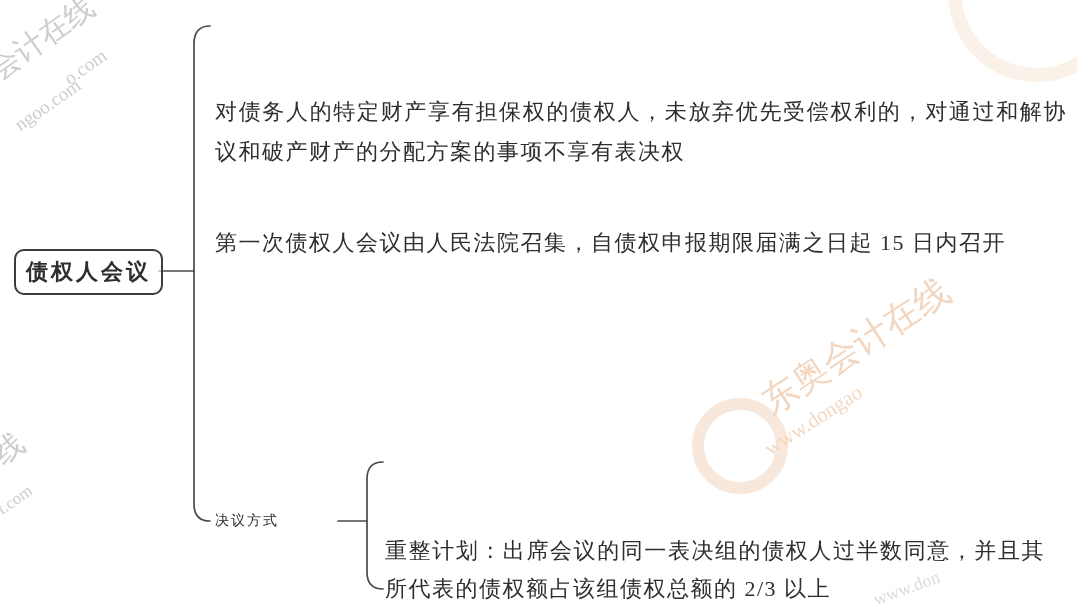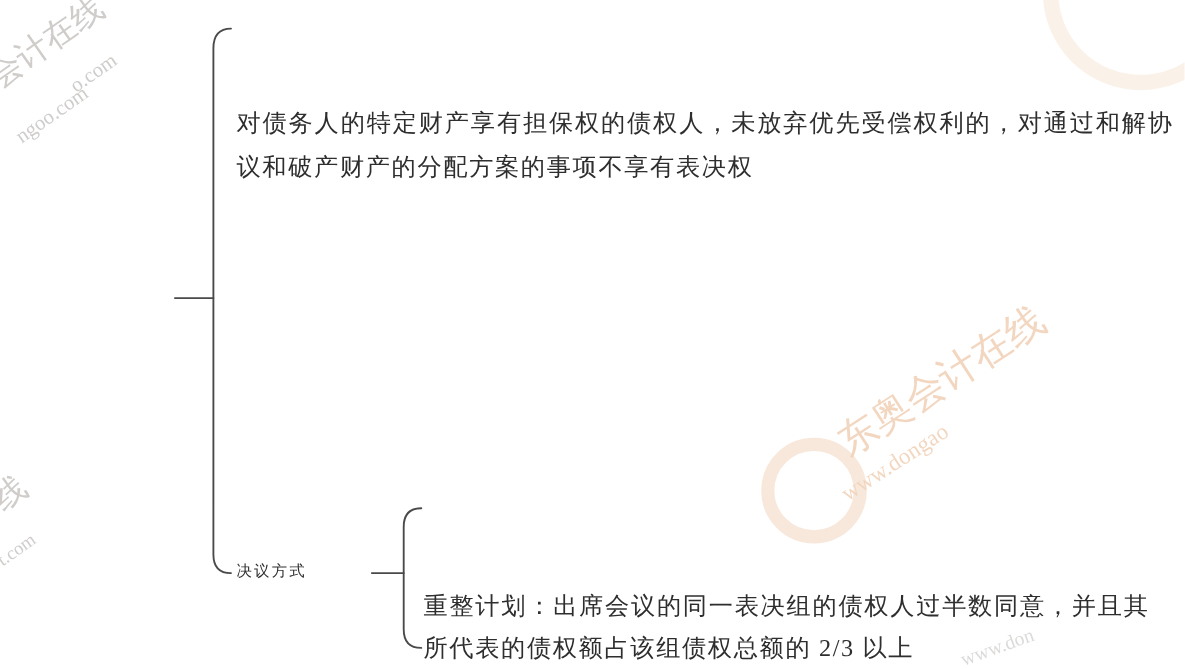--- a/index.html
+++ b/index.html
@@ -53,19 +53,23 @@
   <div class="wm wm-ring" style="left:692px;top:398px;width:72px;height:72px;border-width:12px;border-color:#f3d6bd;opacity:.55;"></div>
   <div class="wm wm-ring" style="left:948px;top:-96px;width:150px;height:150px;border-width:14px;border-color:#f3dcc6;opacity:.4;"></div>
 
   <svg class="connectors" width="1077" height="608" viewBox="0 0 1077 608" fill="none">
     <path d="M 159 271 L 194 271" stroke="#4a4a4a" stroke-width="1.7" stroke-linecap="round"></path>
     <path d="M 210 26 Q 194 26 194 44 L 194 504 Q 194 521 210 521" stroke="#4a4a4a" stroke-width="1.7" fill="none" stroke-linecap="round"></path>
     <path d="M 338 521 L 367 521" stroke="#4a4a4a" stroke-width="1.7" stroke-linecap="round"></path>
     <path d="M 383 462 Q 367 462 367 479 L 367 572 Q 367 589 383 589" stroke="#4a4a4a" stroke-width="1.7" fill="none" stroke-linecap="round"></path>
   </svg>
 
+  <div class="root-box">
+    <span>债权人会议</span>
+  </div>
 
   <div class="branch b2">对债务人的特定财产享有担保权的债权人，未放弃优先受偿权利的，对通过和解协议和破产财产的分配方案的事项不享有表决权</div>
+  <div class="branch b4">第一次债权人会议由人民法院召集，自债权申报期限届满之日起 15 日内召开</div>
 
   <div class="node-label">决议方式</div>
   <div class="branch sub sB">重整计划：出席会议的同一表决组的债权人过半数同意，并且其所代表的债权额占该组债权总额的 2/3 以上</div>
 
 </div>
 
 </body></html>

